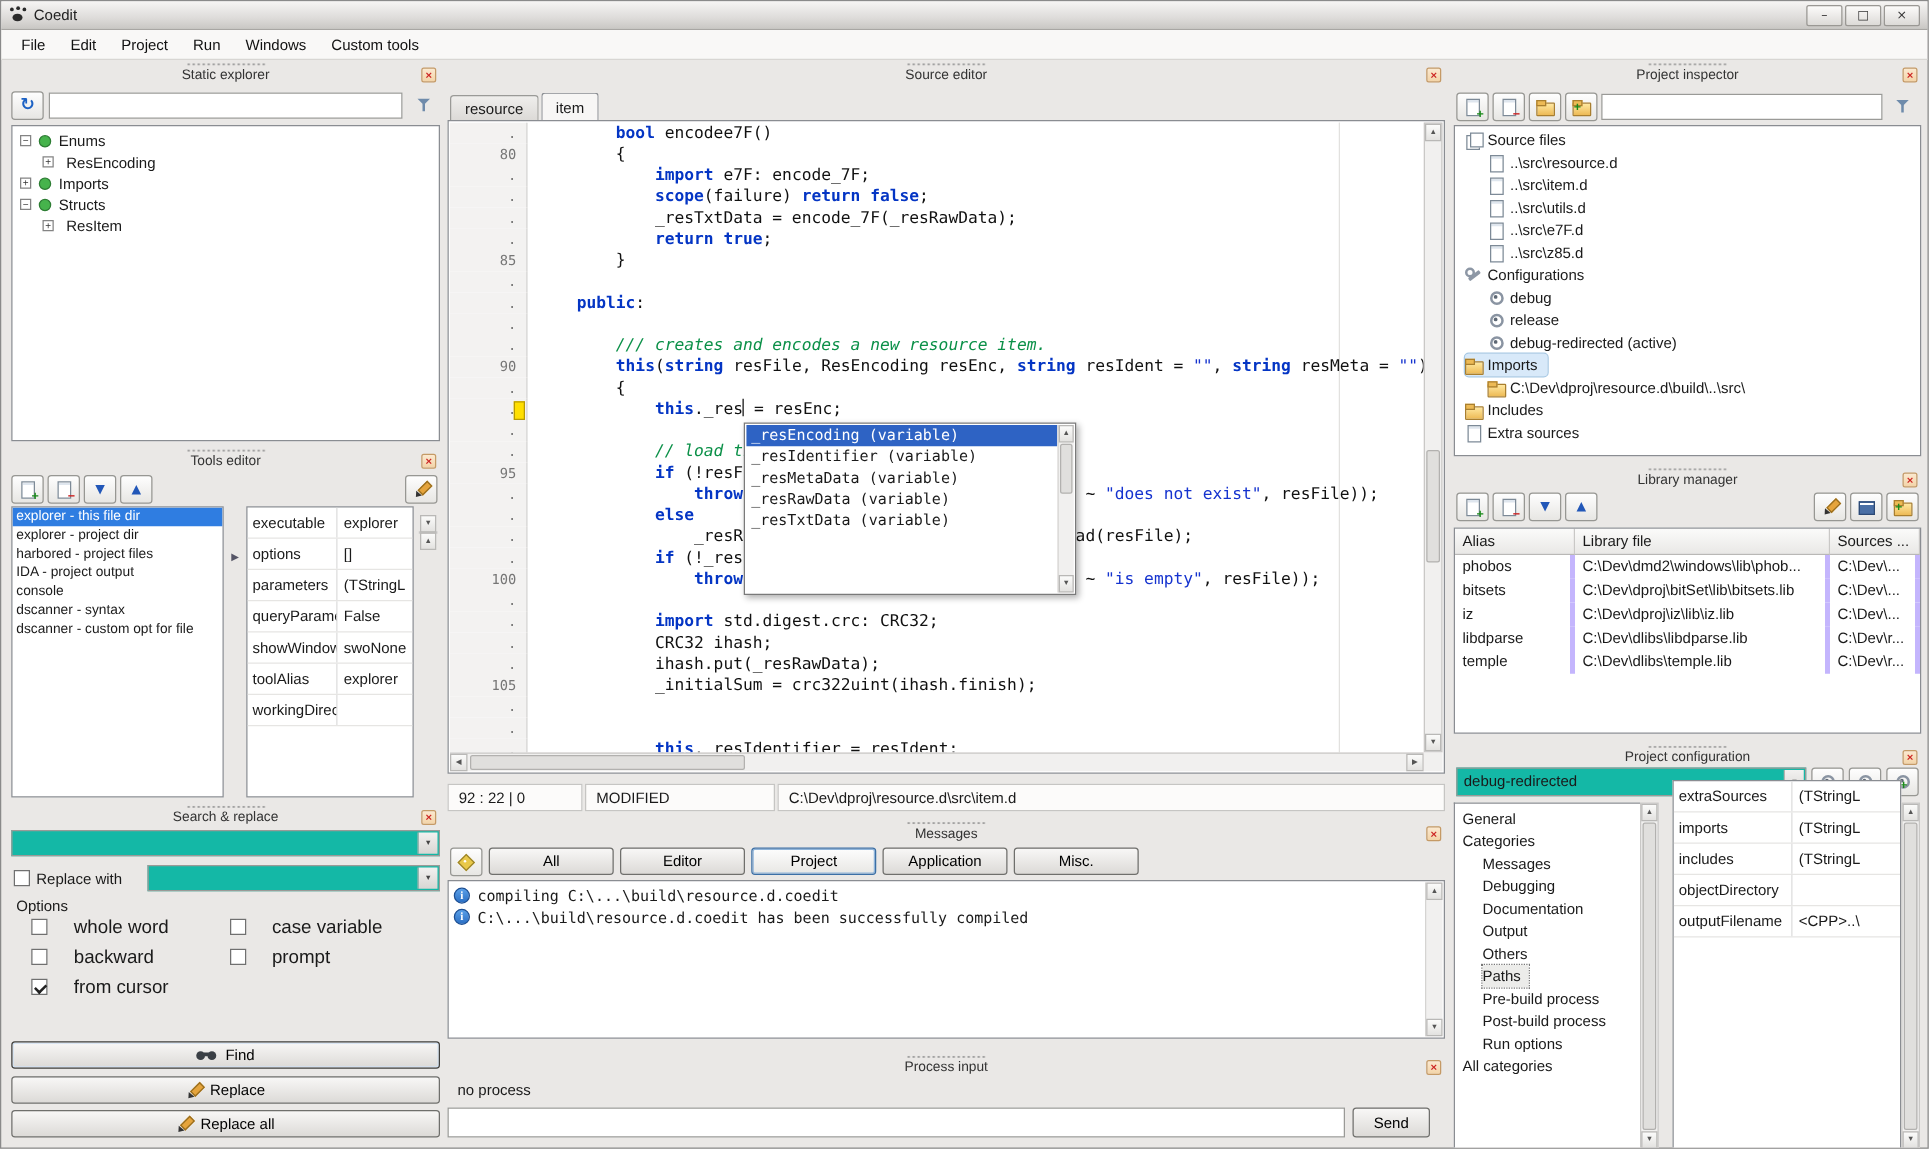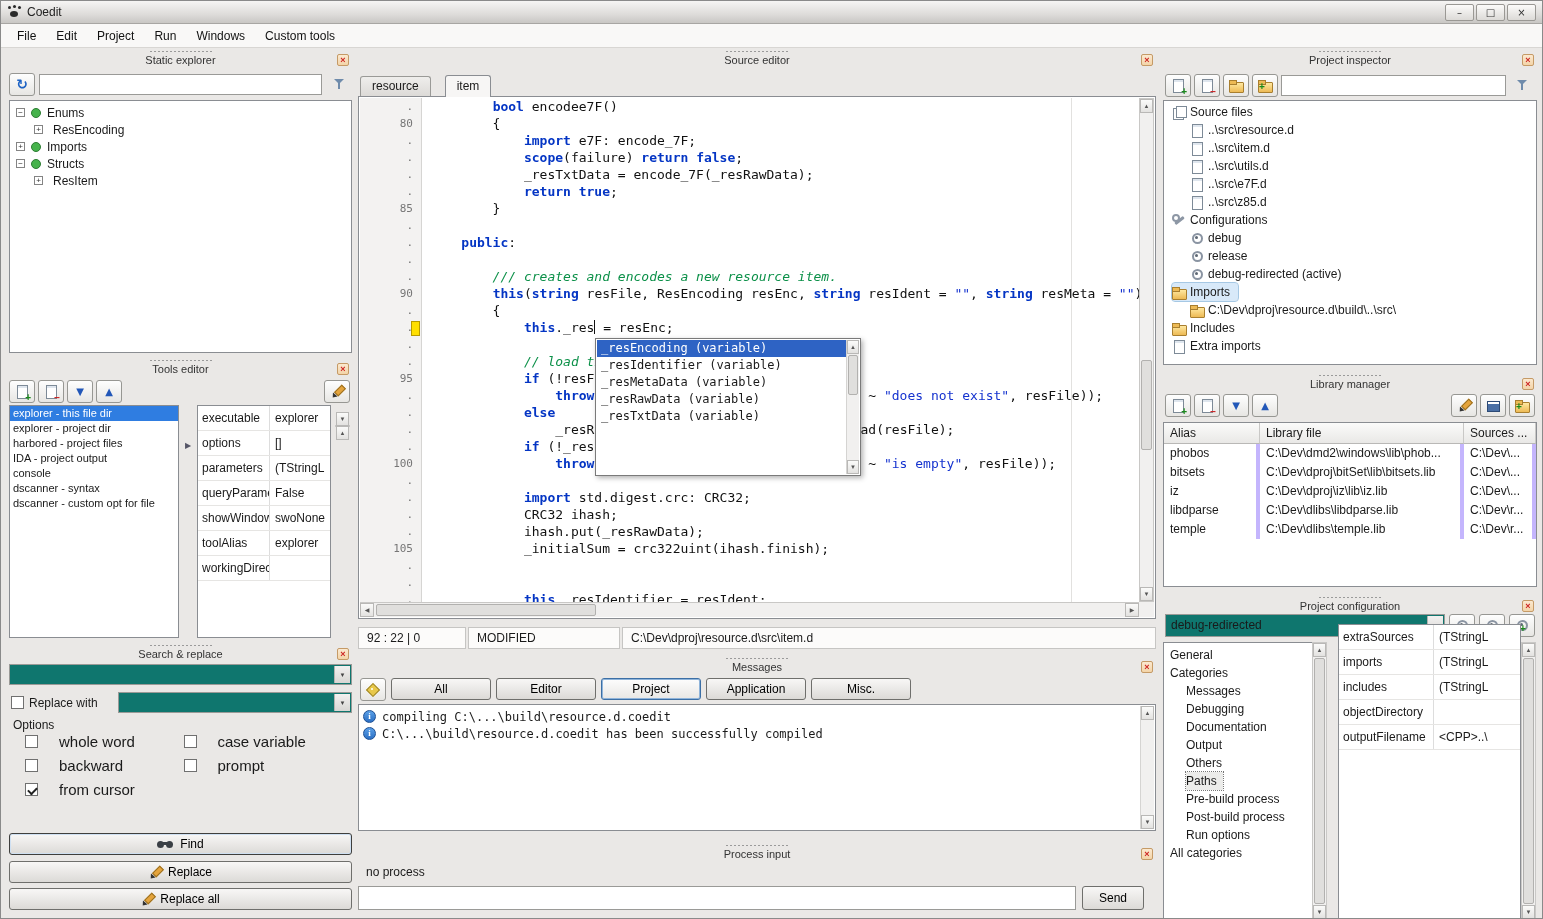--- a/index.html
+++ b/index.html
@@ -20,21 +20,21 @@
   
   .panel{position:absolute}
   .panel-header{position:relative;height:20px;text-align:center;font-size:11px;color:#333;padding-top:6px}
   .panel-header::before{content:"";position:absolute;top:2px;left:50%;transform:translateX(-50%);width:64px;height:3px;background-image:radial-gradient(circle,#9a9a9a 0.8px,transparent 1px);background-size:4px 3px}
   .panel-close{position:absolute;right:3px;top:6px;width:12px;height:12px;border:1px solid #c59a66;border-radius:2px;background:linear-gradient(#fbe9d0,#f3d4a8);color:#c22;font-size:9px;font-weight:bold;line-height:10px;text-align:center}
   .sunken{background:#fff;border:1px solid #8a8d92}
   .tbtn{position:relative;width:26px;height:23px;flex:none;border:1px solid #979793;border-radius:3px;background:linear-gradient(#fefefe,#e7e6e3);display:flex;align-items:center;justify-content:center}
   .tbtn.flat{border-color:transparent;background:transparent}
   .btn{border:1px solid #6f6f6c;border-radius:3px;background:linear-gradient(#f8f7f6,#dcdad7);font-size:12px;display:flex;align-items:center;justify-content:center;gap:6px}
   .txt{border:1px solid #9a9a97;background:#fff;height:21px;padding:0 4px;font-family:"Liberation Sans",sans-serif;font-size:12px}
-  .combo{position:relative;background:#0f766e;border:1px solid #9a9a97;height:21px}
+  .combo{position:relative;background:#14b8a6;border:1px solid #9a9a97;height:21px}
   .combo .combo-val{position:absolute;left:5px;top:3px;right:20px;font-size:12px;white-space:nowrap;overflow:hidden}
   .combo .combo-btn{position:absolute;right:1px;top:1px;bottom:1px;width:16px;background:linear-gradient(#f2f1f0,#d8d6d3);border-left:1px solid #b5b3b0;font-size:6px;color:#444;display:flex;align-items:center;justify-content:center}
 
   
   .gi{font-family:"DejaVu Sans",sans-serif}
   .g-refresh{color:#1d62c4;font-weight:bold;font-size:14px;line-height:14px}
   .g-down,.g-up{color:#2257b8;font-size:10px}
   .ic{position:relative;display:inline-block;width:14px;height:13px;flex:none}
   .ic-none{width:2px}
   .ic-dot-green::before{content:"";position:absolute;left:2px;top:2px;width:8px;height:8px;border-radius:50%;background:#46b34c;border:1px solid #2d7d33}
@@ -115,21 +115,21 @@
   .sr-options-label{position:absolute;left:4px;top:76px;font-size:12px}
   .sr-options{position:absolute;left:16px;top:92px;right:10px;display:grid;grid-template-columns:1fr 1fr;row-gap:10px}
   .opt{display:flex;align-items:center;gap:21px;height:14px;font-size:15px}
   .sr-btn{position:absolute;left:0;right:0;height:22px}
   .sr-find{top:191px;border-color:#3f3f3d;box-shadow:inset 0 0 0 1px #cfe0f2}
   .sr-replace{top:219px}
   .sr-replace-all{top:246px}
 
   
   .p-source{left:357px;top:47px;width:798px;height:603px}
-  .tabs{position:absolute;left:2px;top:27px;height:21px;display:flex;align-items:center;gap:14px}
+  .tabs{position:absolute;left:2px;top:27px;height:21px;display:flex;align-items:flex-end;gap:2px}
   .tab{height:20px;display:flex;align-items:center;padding:0 11px;font-size:12px;border:1px solid #9a9a97;border-bottom:none;border-radius:3px 3px 0 0;background:linear-gradient(#efeeec,#dcdad7)}
   .tab.selected{height:22px;background:#f7f6f5;border-color:#8a8d92;position:relative;z-index:2}
   .editor{position:absolute;left:0;right:0;top:48px;height:523px;background:#fff;border:1px solid #8a8d92}
   .codewrap{position:absolute;left:1px;top:1px;right:16px;bottom:16px;overflow:hidden;font-family:"DejaVu Sans Mono",monospace}
   .crow{display:flex;height:17px}
   .gut{flex:none;width:62px;padding-right:8px;text-align:right;font-size:11px;color:#767676;background:#f3f2f1;border-right:1px solid #d6d5d3;line-height:17px;position:relative}
   .gut.mark::after{content:"";position:absolute;right:1px;top:2px;width:7px;height:13px;background:#ffdf00;border:1px solid #b89a00}
   .ct{white-space:pre;padding-left:8px;line-height:17px;font-size:13px;color:#111}
   .ct .k{color:#0435c4;font-weight:bold}
   .ct .c{color:#0b9048;font-style:italic}
@@ -701,21 +701,21 @@
       <div class="tree-item lv1">
       <span class="ic tico ic-folder"></span>
       <span>C:\Dev\dproj\resource.d\build\..\src\</span>
     </div>
       <div class="tree-item lv0">
       <span class="ic tico ic-folder"></span>
       <span>Includes</span>
     </div>
       <div class="tree-item lv0">
       <span class="ic tico ic-page"></span>
-      <span>Extra imports</span>
+      <span>Extra sources</span>
     </div>
     </div>
 </section>
 
 <section class="panel p-library">
   <div class="panel-header">
     <span>Library manager</span>
     <span class="panel-close">×</span>
   </div>
   <div class="lm-toolbar">

